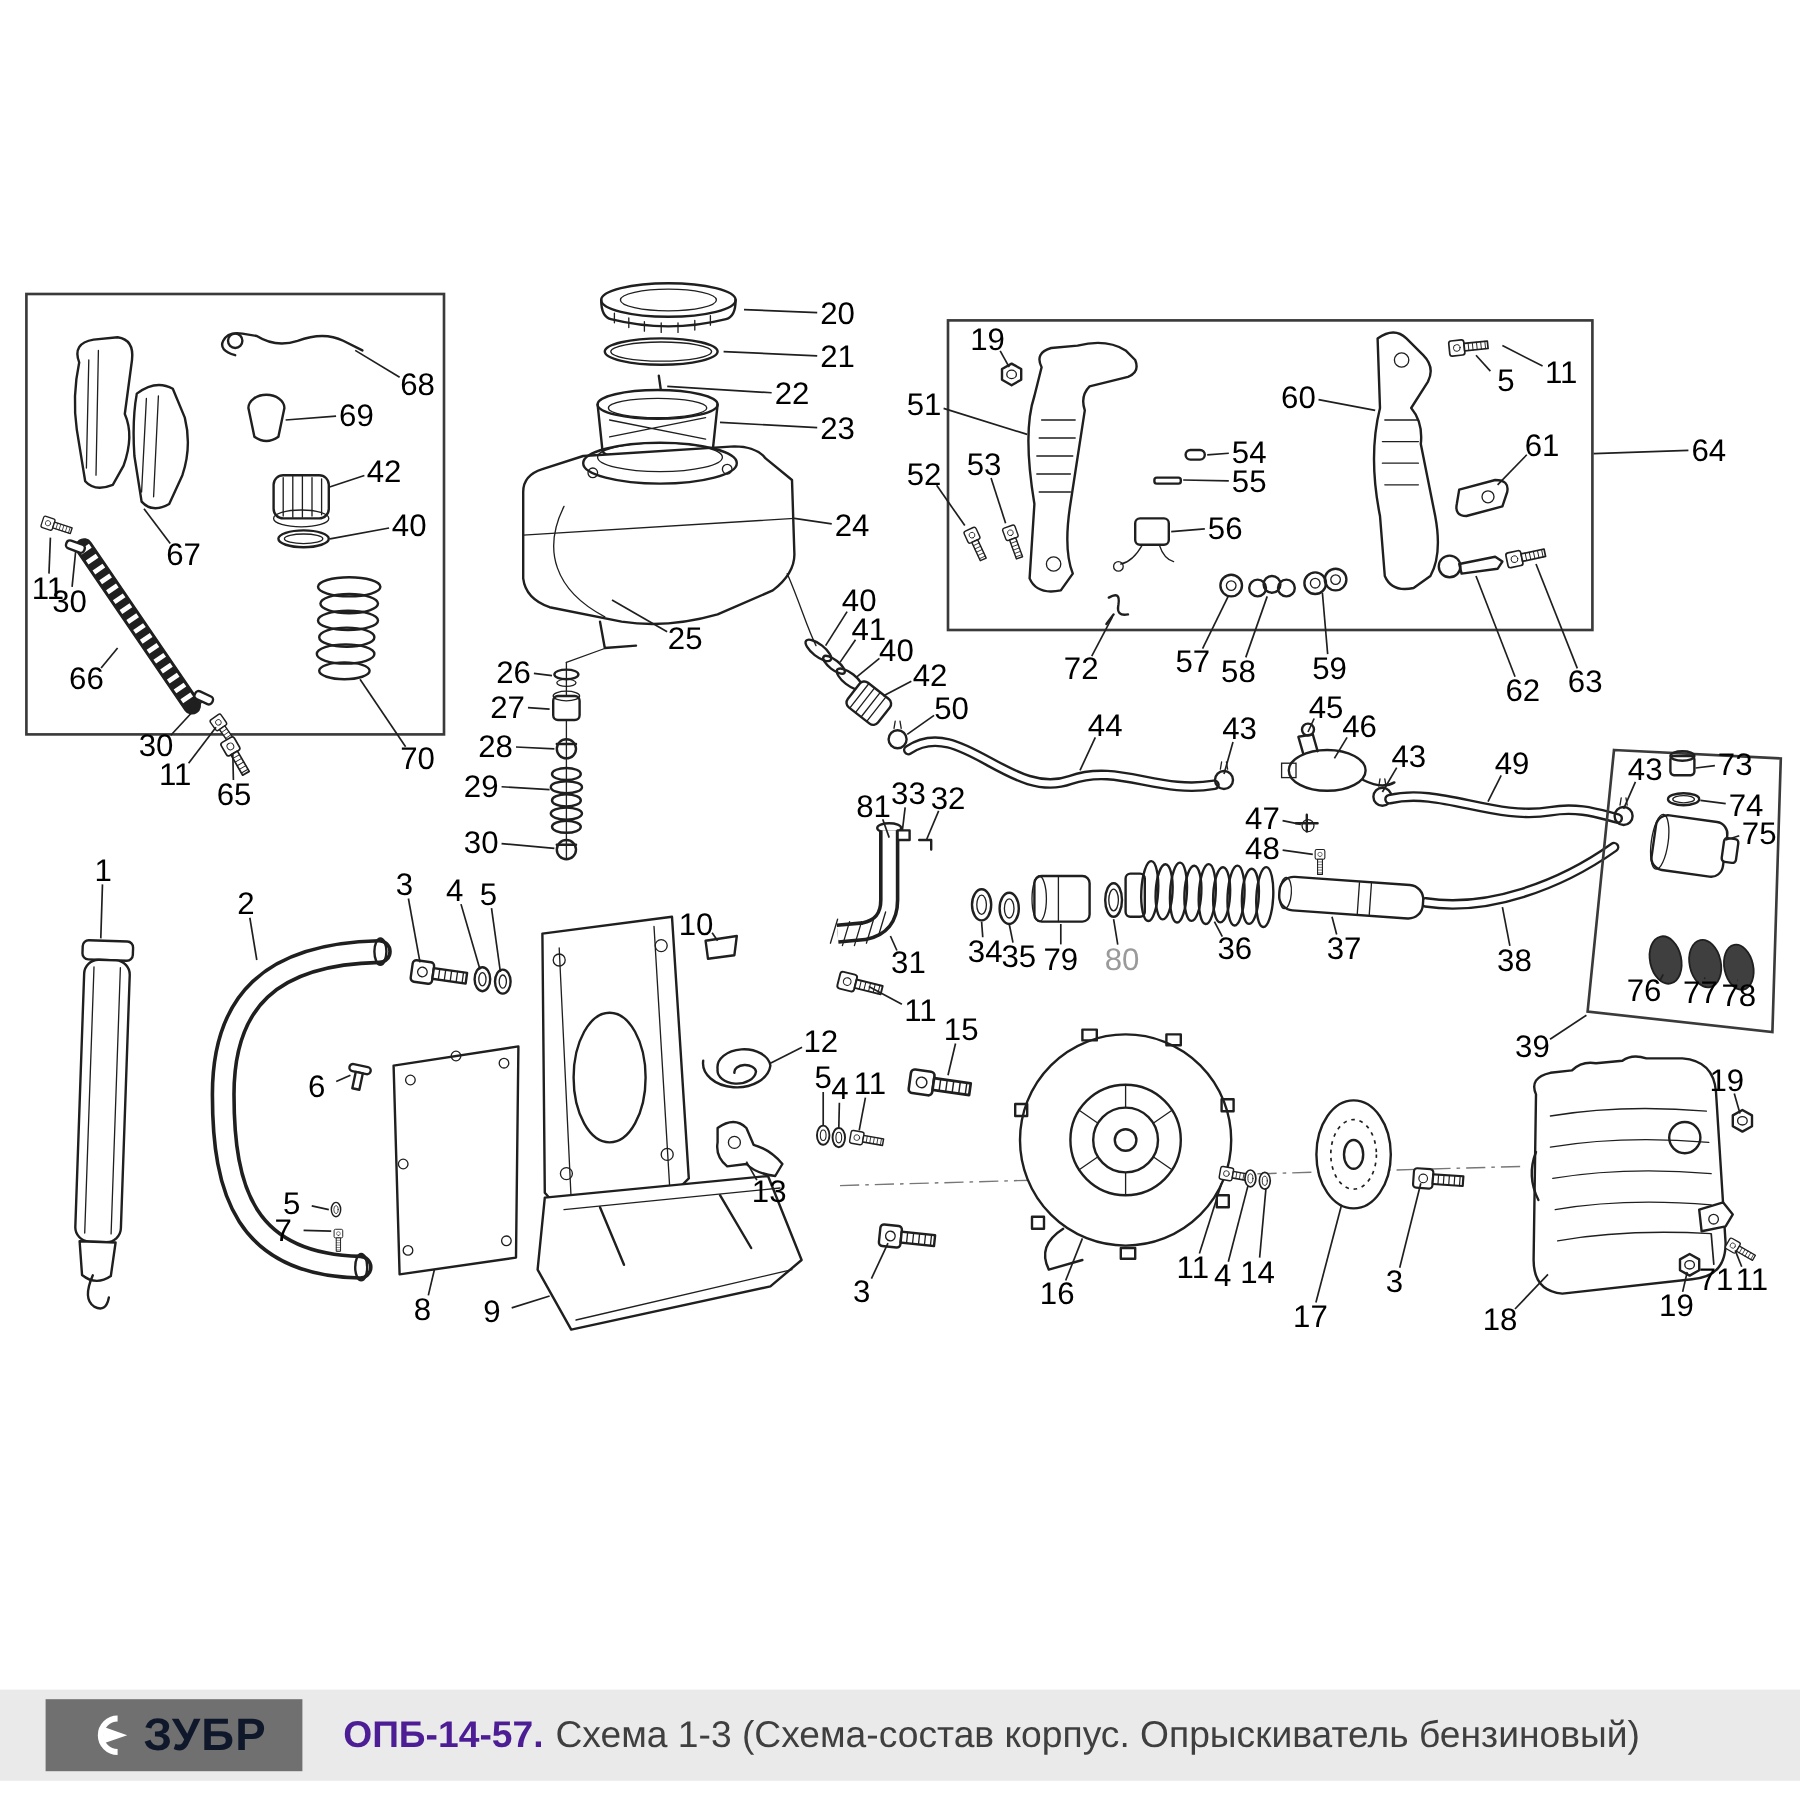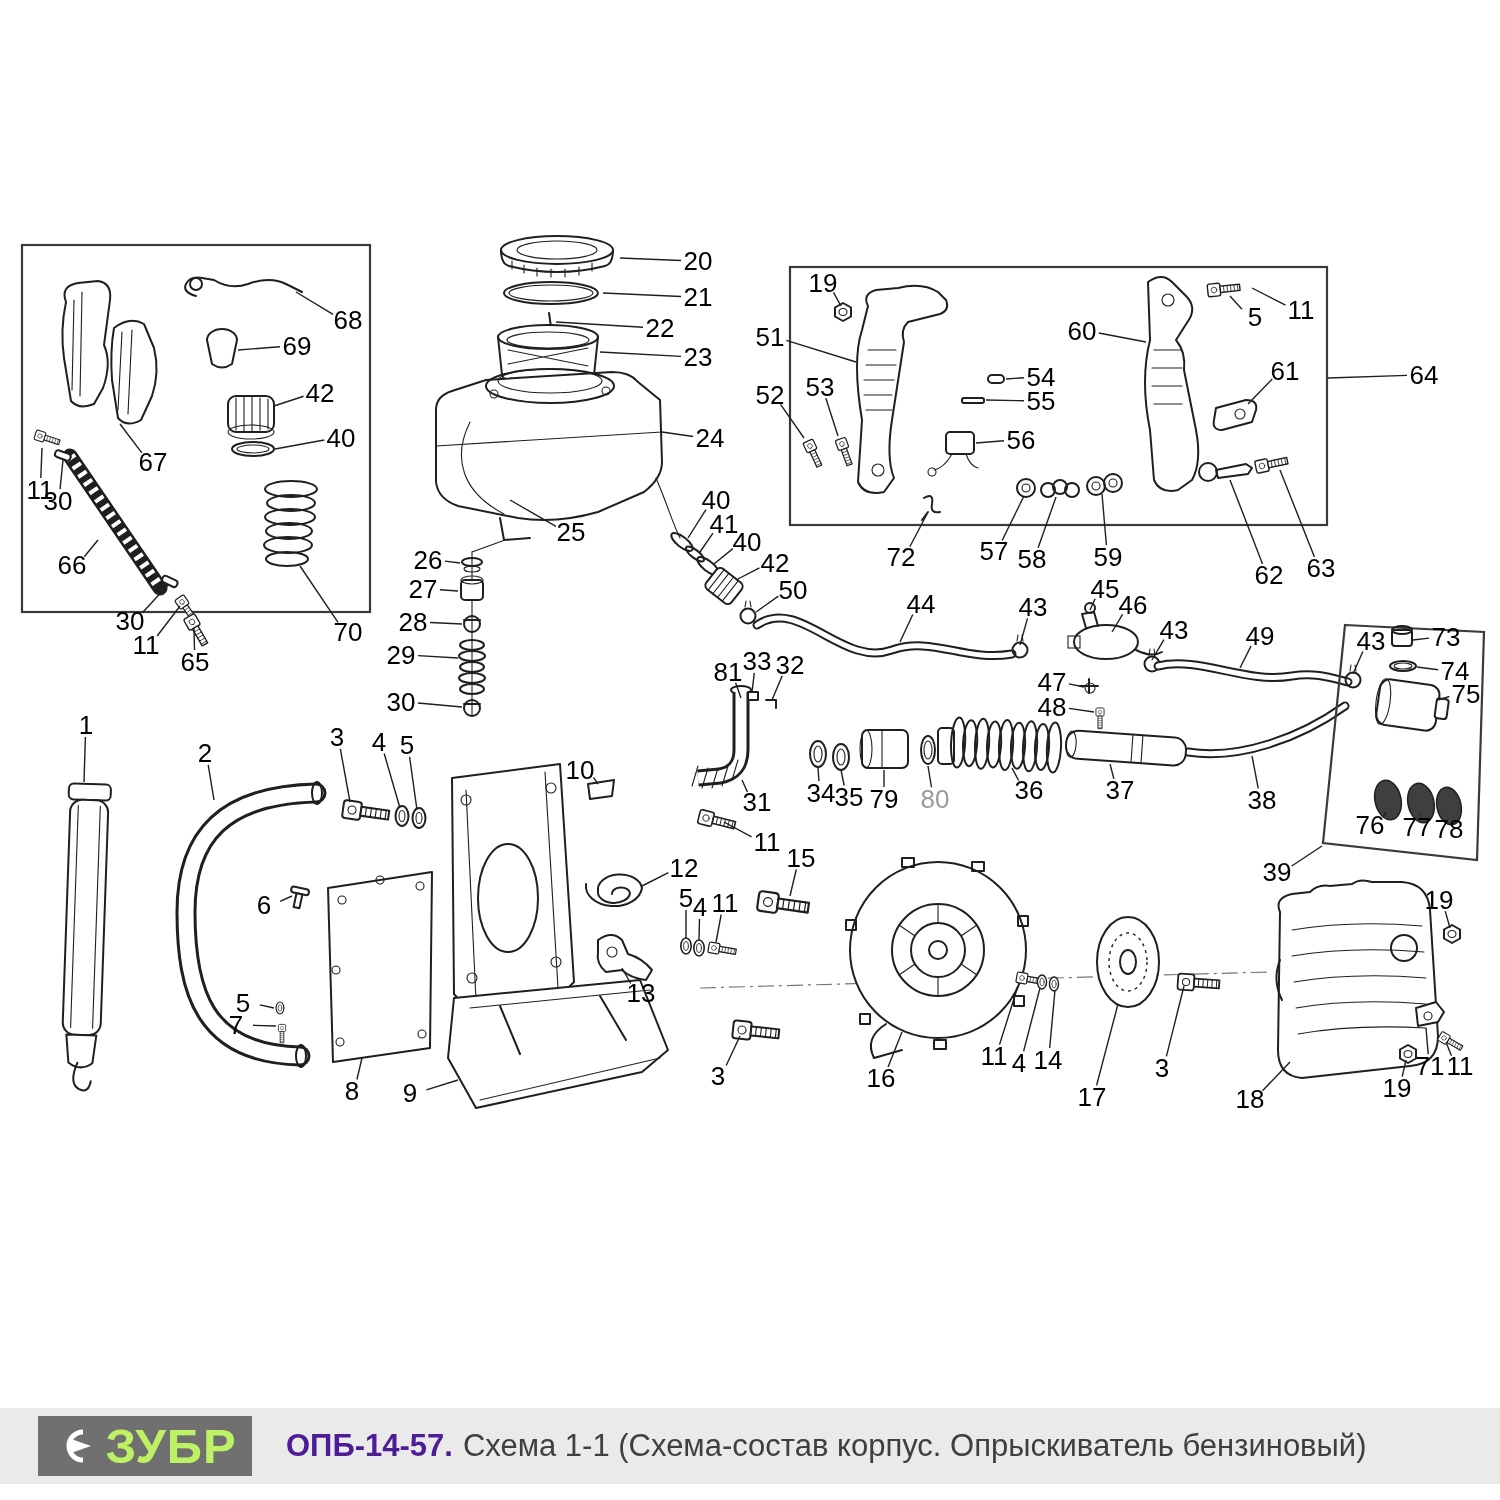--- a/index.html
+++ b/index.html
@@ -21,21 +21,21 @@
   .springB{stroke:#fff;stroke-width:10;stroke-dasharray:4 6}
   .axis{stroke:#777;stroke-width:1.2;stroke-dasharray:16 5 3 5}
   .dash2{fill:none;stroke:#1f1f1f;stroke-width:1.4;stroke-dasharray:3 4}
   .leader{stroke:#1f1f1f;stroke-width:1.4}
   .lbl{font-size:26px;fill:#000;text-anchor:middle}
   .lbl.muted{fill:#9a9a9a}
   #footer{position:absolute;left:0;top:1408px;width:1500px;height:76px;background:#eaeaea;
           display:flex;align-items:center}
   #logo-box{margin-left:38px;width:214px;height:60px;background:#707070;display:flex;
             align-items:center;justify-content:center;gap:8px;flex:none}
-  #logo-text{color:#bef264;font-weight:700;font-size:49px;letter-spacing:1px}
+  #logo-text{color:#0f172a;font-weight:700;font-size:38px;letter-spacing:1px}
   #caption{margin-left:34px;font-size:31px;color:#3f3f3f;white-space:nowrap}
   #caption .model{font-weight:700;color:#4c1d95;margin-right:10px}
 </style>
 </head>
 <body>
 
 <div id="stage">
 
 <svg id="diagram" width="1500" height="1500" viewBox="0 0 1500 1500">
 
@@ -548,17 +548,17 @@
 
 <div id="footer">
   <div id="logo-box">
     <svg width="44" height="40" viewBox="0 0 44 40">
       <path d="M30,6 A14,14 0 1 0 30,34" fill="none" stroke="#fff" stroke-width="5"></path>
       <path d="M18,13 L38,20 L18,27 Z" fill="#fff"></path>
     </svg>
     <span id="logo-text">ЗУБР</span>
   </div>
   <div id="caption">
-    <span class="model">ОПБ-14-57.</span><span class="subtitle">Схема 1-1 (Схема-состав корпус. Опрыскиватель бензиновый)</span>
+    <span class="model">ОПБ-14-57.</span><span class="subtitle">Схема 1-3 (Схема-состав корпус. Опрыскиватель бензиновый)</span>
   </div>
 </div>
 
 </div>
 
 </body></html>

